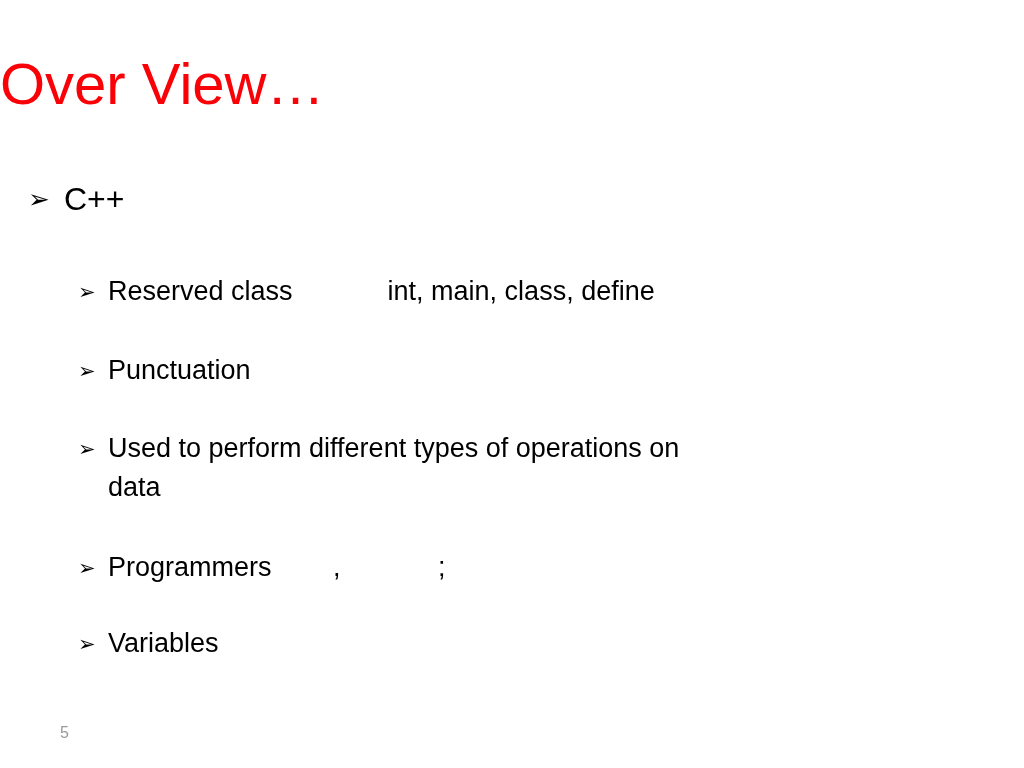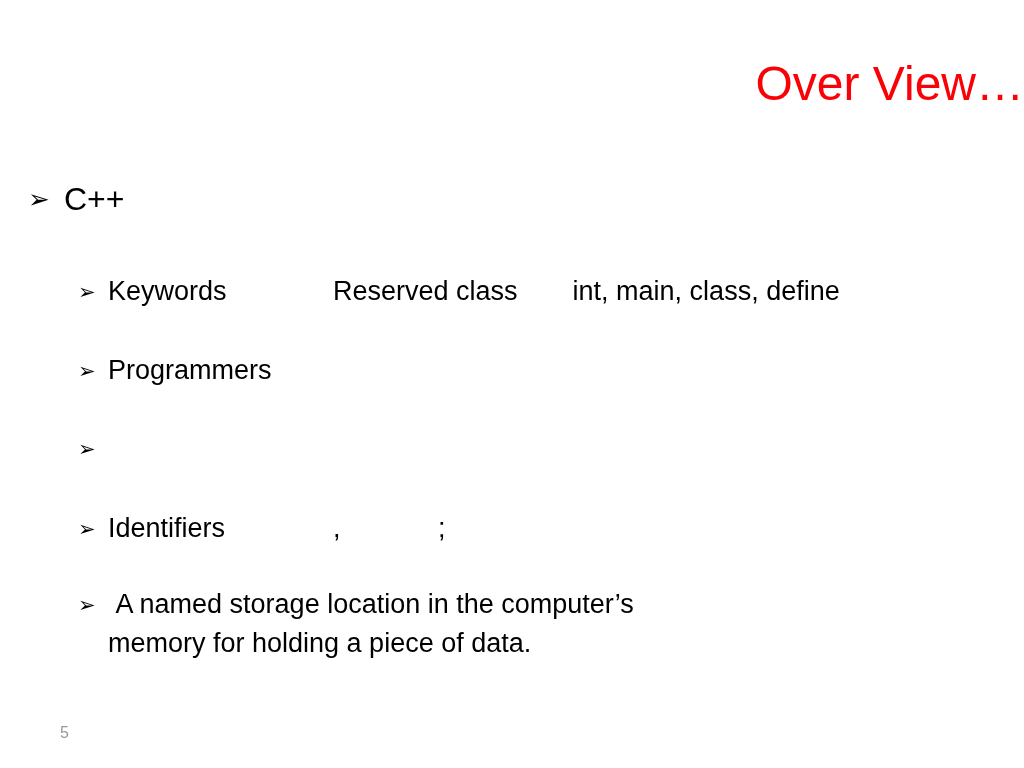--- a/index.html
+++ b/index.html
@@ -20,22 +20,22 @@
     height: 768px;
     background: #ffffff;
   }
 
   
   .slide-title {
     position: absolute;
     left: 0;
     top: 52px;
     width: 1024px;
-    text-align: right;
-    font-size: 48px;
+    text-align: left;
+    font-size: 58px;
     line-height: 64px;
     font-weight: normal;
     color: #fa0007;
     letter-spacing: 0px;
     white-space: pre;
   }
 
   
   .level1 {
     position: absolute;
@@ -83,21 +83,21 @@
     width: 225px;
     white-space: pre;
   }
   .subrow .desc {
     flex: 1 1 auto;
     white-space: pre-wrap;
     max-width: 625px;
   }
   .subrow .desc .detail {
     display: inline-block;
-    margin-left: 55px;
+    margin-left: 95px;
     white-space: pre;
   }
   .subrow .punct-first {
     display: inline-block;
     width: 105px;
     white-space: pre;
   }
 
   
   .row-keywords    { margin-bottom: 40px; }
@@ -125,41 +125,41 @@
 
   <div class="level1">
     <span class="bullet-glyph">➢</span>
     <span class="level1-text">C++</span>
   </div>
 
   <div class="sublist">
 
     <div class="subrow row-keywords">
       <span class="bullet-glyph">➢</span>
-      <span class="term">Keywords</span>
       <span class="desc"><span>Reserved class</span><span class="detail">int, main, class, define</span></span>
     </div>
 
     <div class="subrow row-identifiers">
       <span class="bullet-glyph">➢</span>
-      <span class="term">Programmers</span>
+      <span class="term">Punctuation</span>
     </div>
 
     <div class="subrow row-operators">
       <span class="bullet-glyph">➢</span>
+      <span class="desc">Used to perform different types of operations on data</span>
     </div>
 
     <div class="subrow row-punctuation">
       <span class="bullet-glyph">➢</span>
-      <span class="term">Identifiers</span>
+      <span class="term">Programmers</span>
       <span class="desc"><span class="punct-first">,</span><span>;</span></span>
     </div>
 
     <div class="subrow row-variables">
       <span class="bullet-glyph">➢</span>
-      <span class="desc"> A named storage location in the computer’s memory for holding a piece of data.</span>
+      <span class="term">Variables</span>
     </div>
 
   </div>
 
   <div class="page-number">5</div>
 
 </div>
 
 </body></html>

